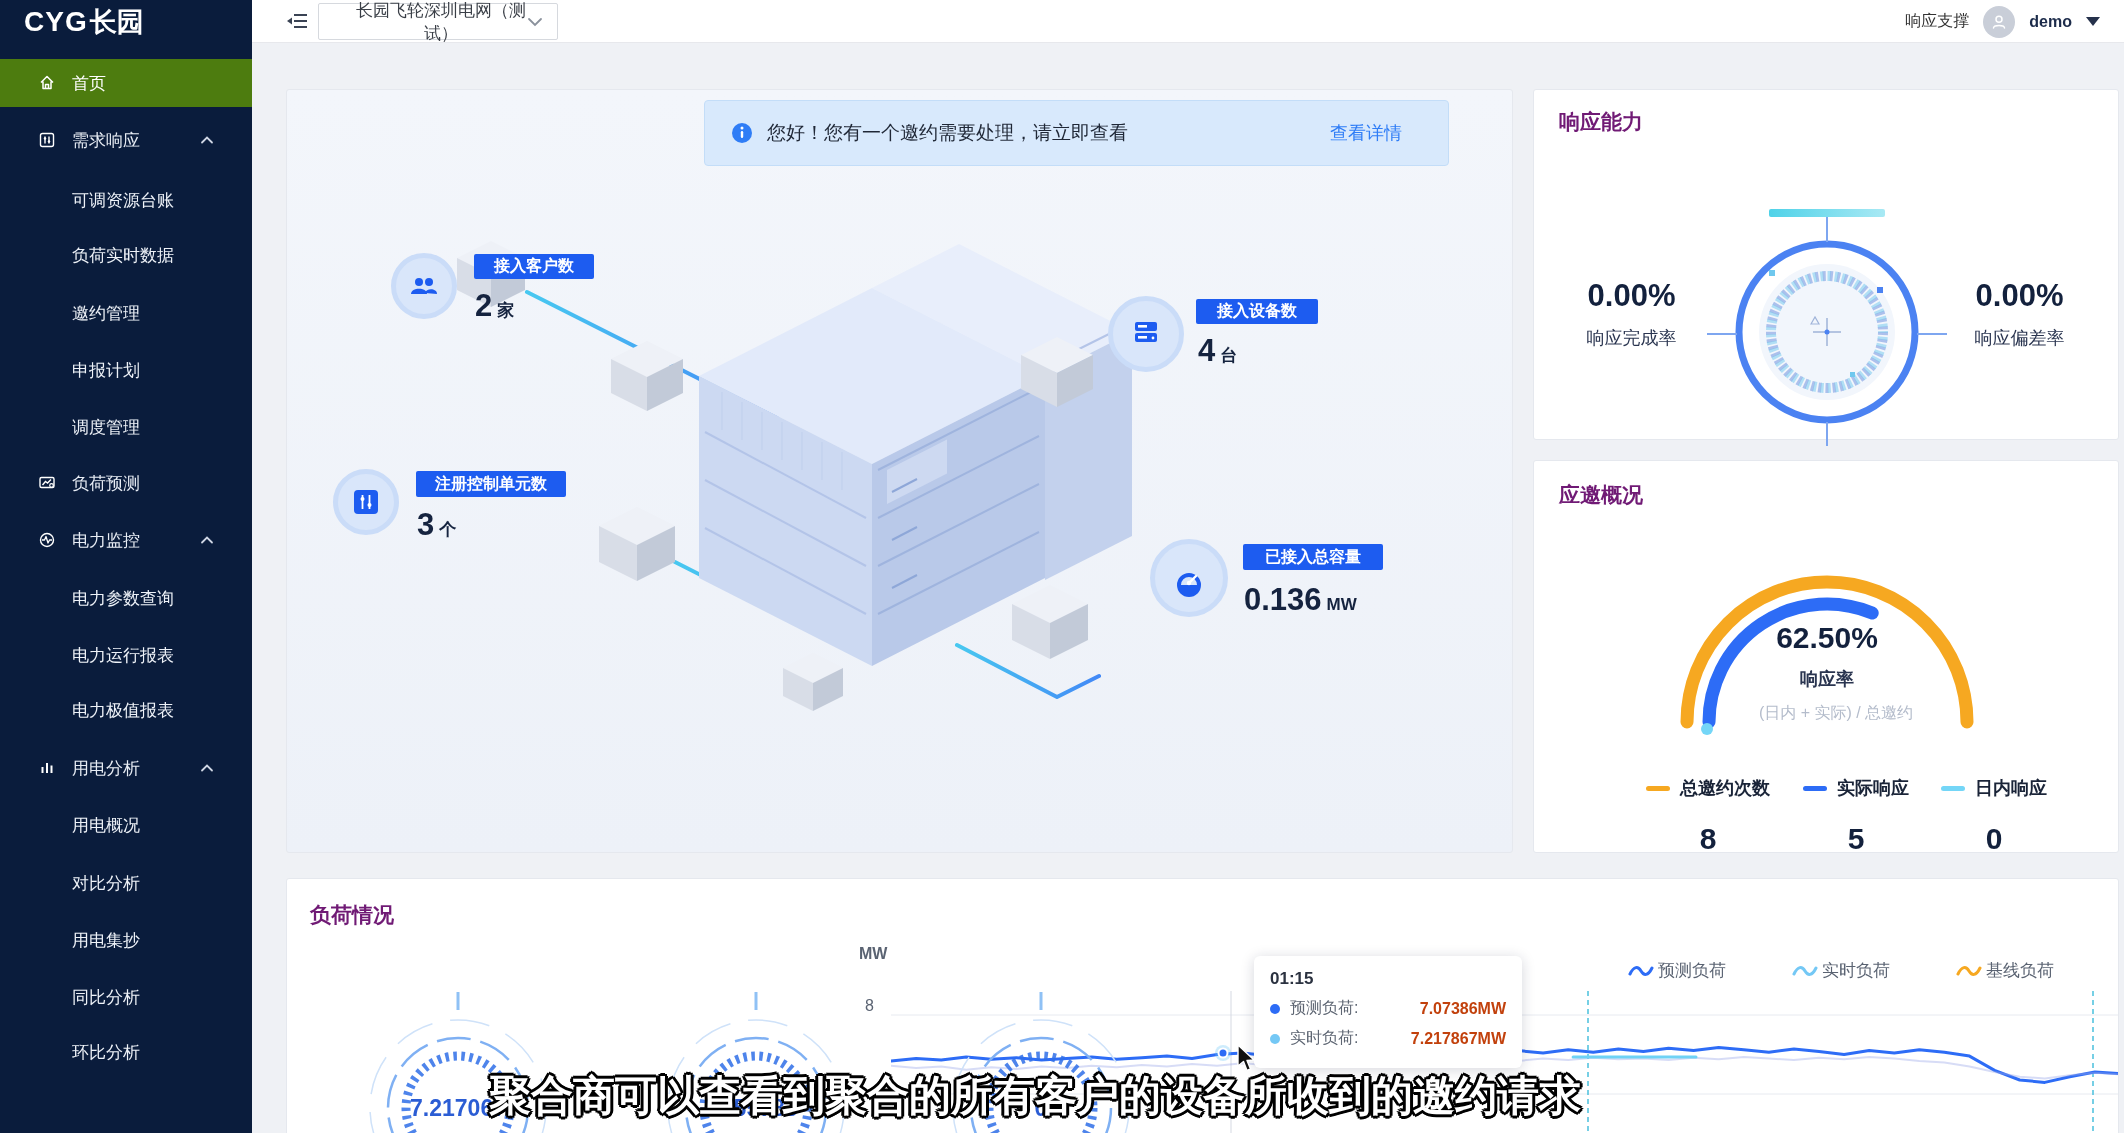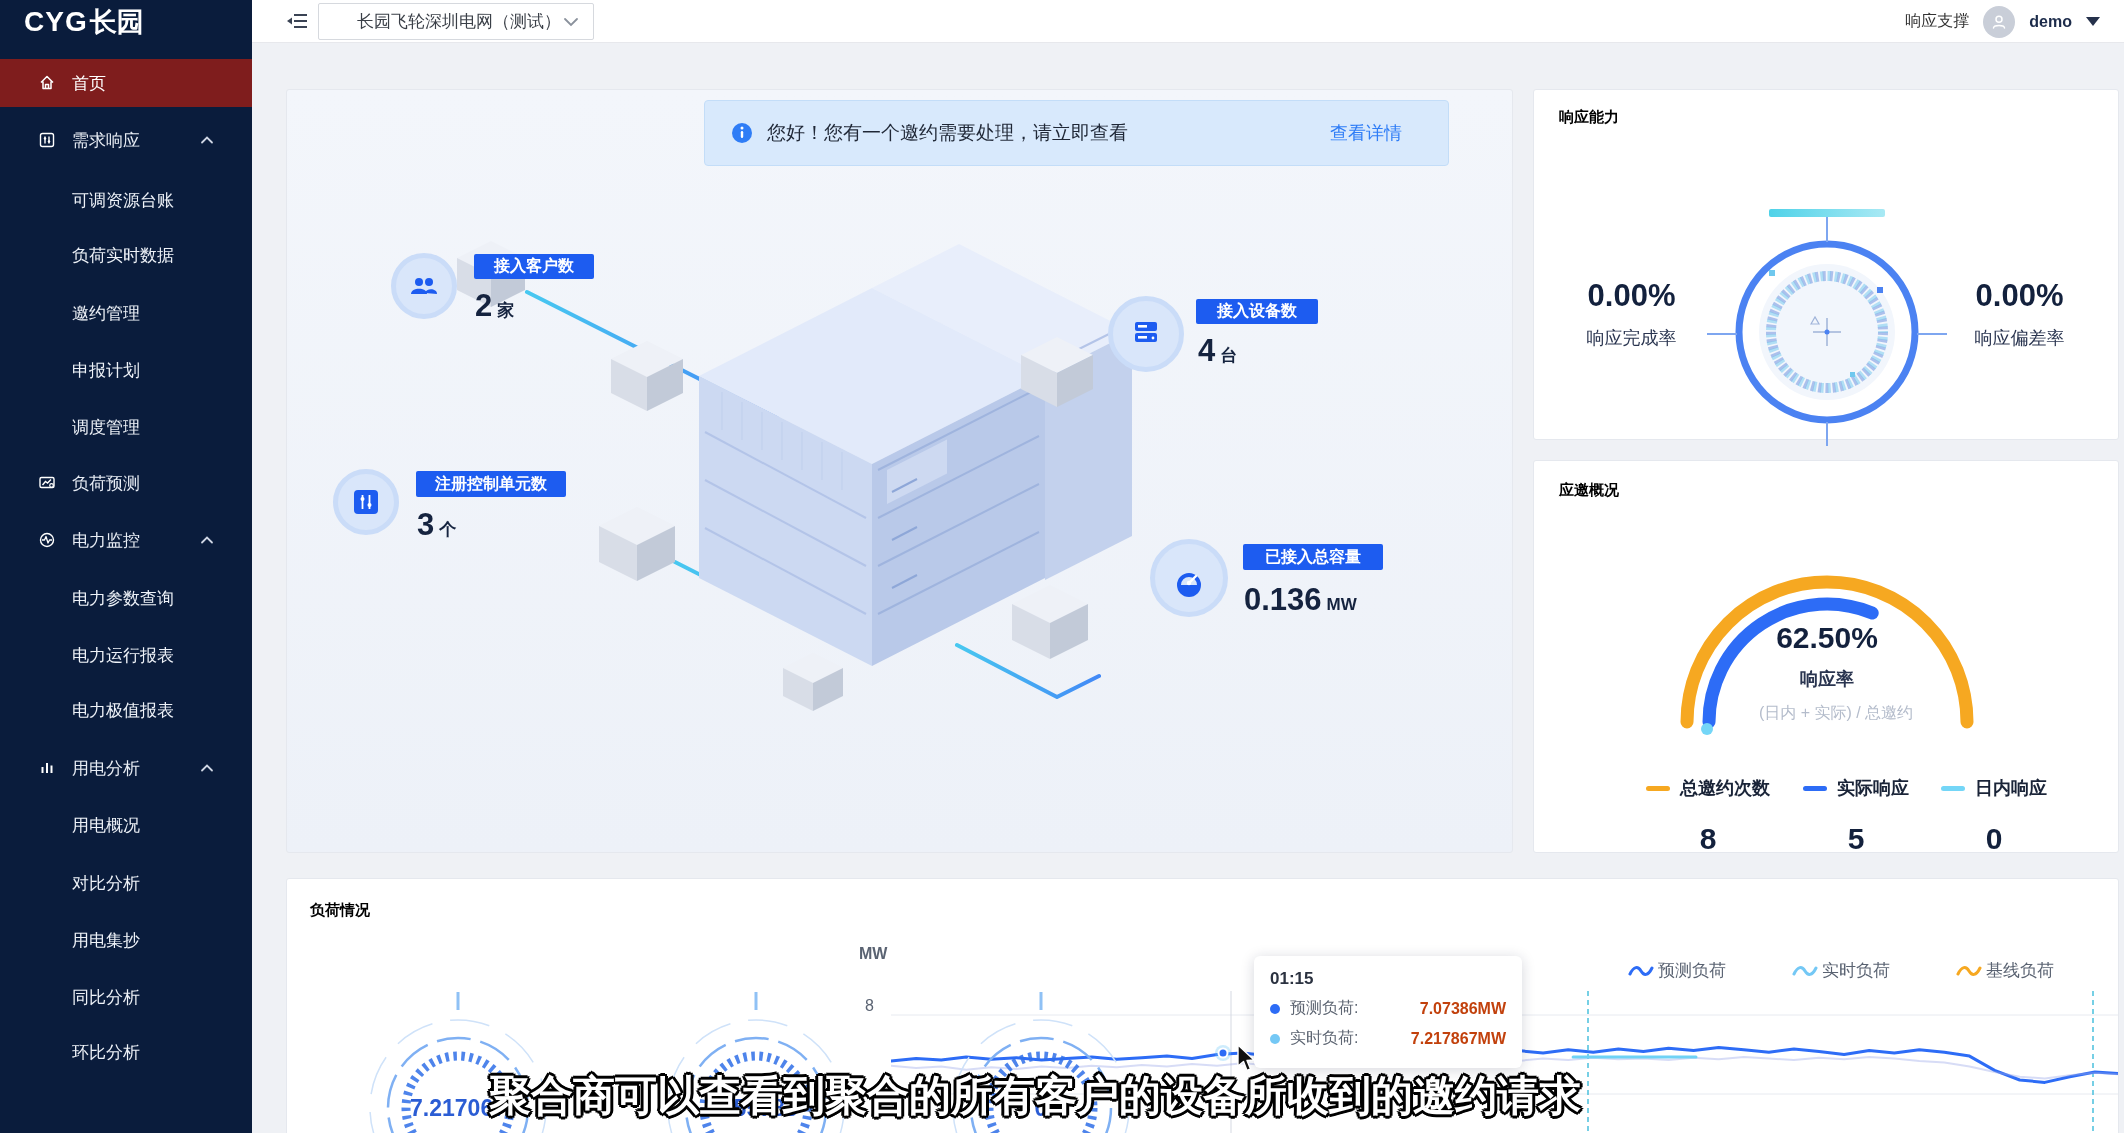--- a/index.html
+++ b/index.html
@@ -12,42 +12,42 @@
   
   #sidebar { left:0; top:0; width:252px; height:1133px; background:#0a1c3c; z-index:30; }
   #logo { left:0; top:0; width:252px; height:43px; display:flex; align-items:center; padding-left:24px; color:#fff; }
   #logo .cyg { font-size:28px; font-weight:800; letter-spacing:1px; }
   #logo .cn  { font-size:27px; font-weight:700; margin-left:2px; }
   .nav-item { position:absolute; left:0; width:252px; height:40px; display:flex; align-items:center;
               color:#e8edf5; font-size:17px; cursor:pointer; }
   .nav-item .ic { width:18px; height:18px; margin-left:38px; margin-right:16px; flex:0 0 auto; }
   .nav-item .lbl { white-space:nowrap; }
   .nav-item.child { padding-left:72px; color:#eef2f8; }
-  .nav-item.active { height:48px; background:#7f1d1d; color:#fff; }
+  .nav-item.active { height:48px; background:#4d7c0f; color:#fff; }
   .nav-item .chev { position:absolute; right:38px; top:50%; transform:translateY(-50%); }
 
   
   #topbar { left:252px; top:0; width:1872px; height:43px; background:#fff; border-bottom:1px solid #e7e8ec; z-index:25; }
   #fold-btn { left:34px; top:11px; width:22px; height:20px; cursor:pointer; }
-  #org-select { left:66px; top:3px; width:276px; height:37px; border:1px solid #d6d9de; border-radius:2px;
+  #org-select { left:66px; top:3px; width:240px; height:37px; border:1px solid #d6d9de; border-radius:2px;
                 background:#fff; display:flex; align-items:center; padding:0 14px 0 36px; cursor:pointer; }
   #org-select .txt { font-size:17px; color:#3a3f47; flex:1; text-align:center; }
   #topbar-right { right:24px; top:0; height:43px; display:flex; align-items:center; gap:14px; }
   #support-link { font-size:16px; color:#333; cursor:pointer; }
   #avatar { width:32px; height:32px; border-radius:50%; background:#c9ced8; display:flex; align-items:center; justify-content:center; }
   #username { font-size:16px; font-weight:700; color:#1c2b4a; cursor:pointer; }
   #user-caret { width:0; height:0; border-left:7px solid transparent; border-right:7px solid transparent; border-top:9px solid #25314b; cursor:pointer; }
 
   
   .panel { position:absolute; background:#fff; border:1px solid #e5e8ee; border-radius:3px; }
   #panel-overview { left:286px; top:89px; width:1227px; height:764px; background:linear-gradient(180deg,#f3f6fb 0%,#edf1f8 100%); overflow:hidden; }
   #panel-capability { left:1533px; top:89px; width:586px; height:351px; }
   #panel-invite { left:1533px; top:460px; width:586px; height:393px; }
   #panel-load { left:286px; top:878px; width:1833px; height:276px; overflow:hidden; }
-  .panel-title { position:absolute; font-size:15px; font-weight:700; color:#000000; }
+  .panel-title { position:absolute; font-size:21px; font-weight:700; color:#701a75; }
 
   
   #banner { left:417px; top:10px; width:745px; height:66px; background:#d8e9fc; border:1px solid #c3ddf8; border-radius:4px;
             display:flex; align-items:center; padding:0 46px 0 26px; }
   #banner .msg { font-size:19px; color:#1f2736; margin-left:14px; }
   #banner .link { margin-left:auto; font-size:18px; color:#2f7df6; cursor:pointer; }
 
   
   .stat-circle { position:absolute; border-radius:50%; background:#d9e6fa; border:5px solid #cadcf8;
                  display:flex; align-items:center; justify-content:center; }

